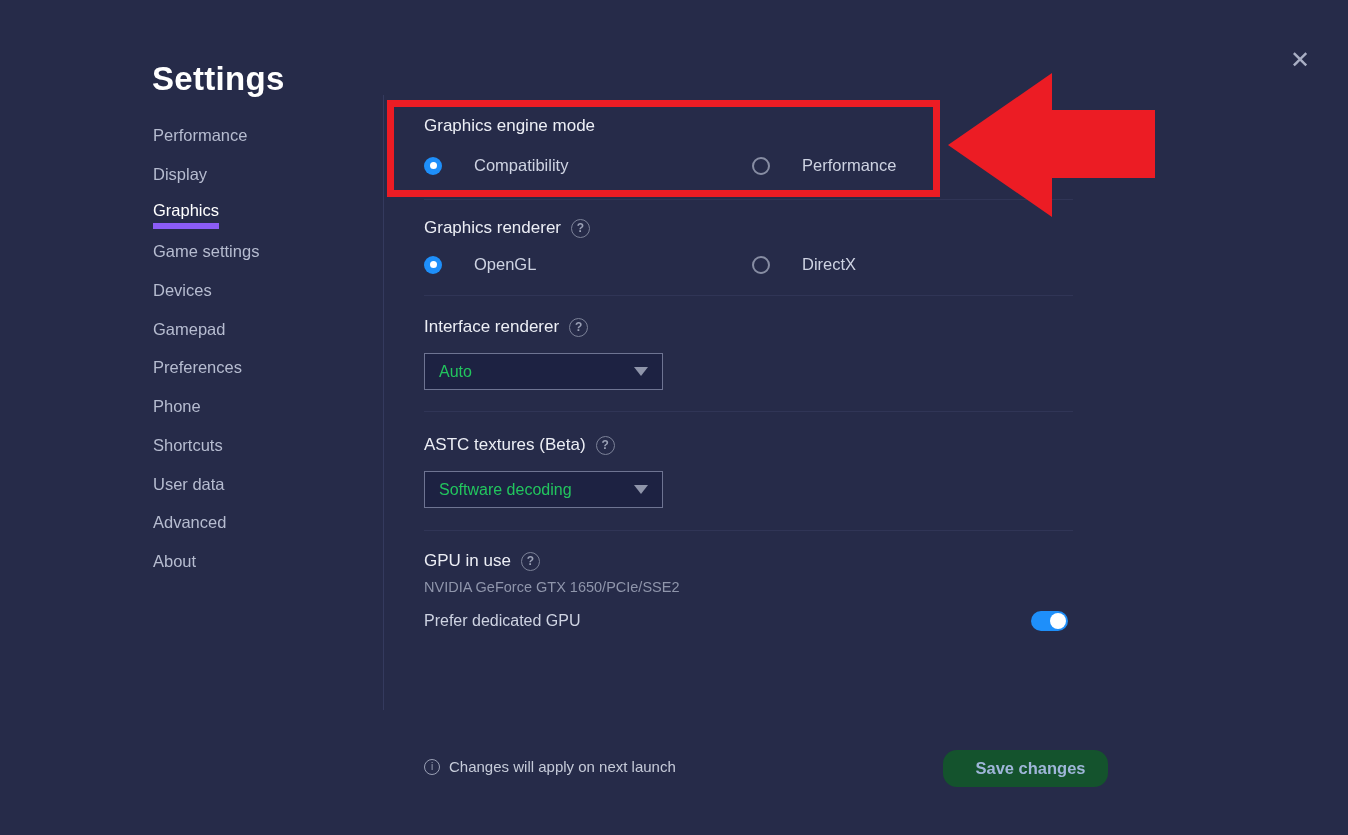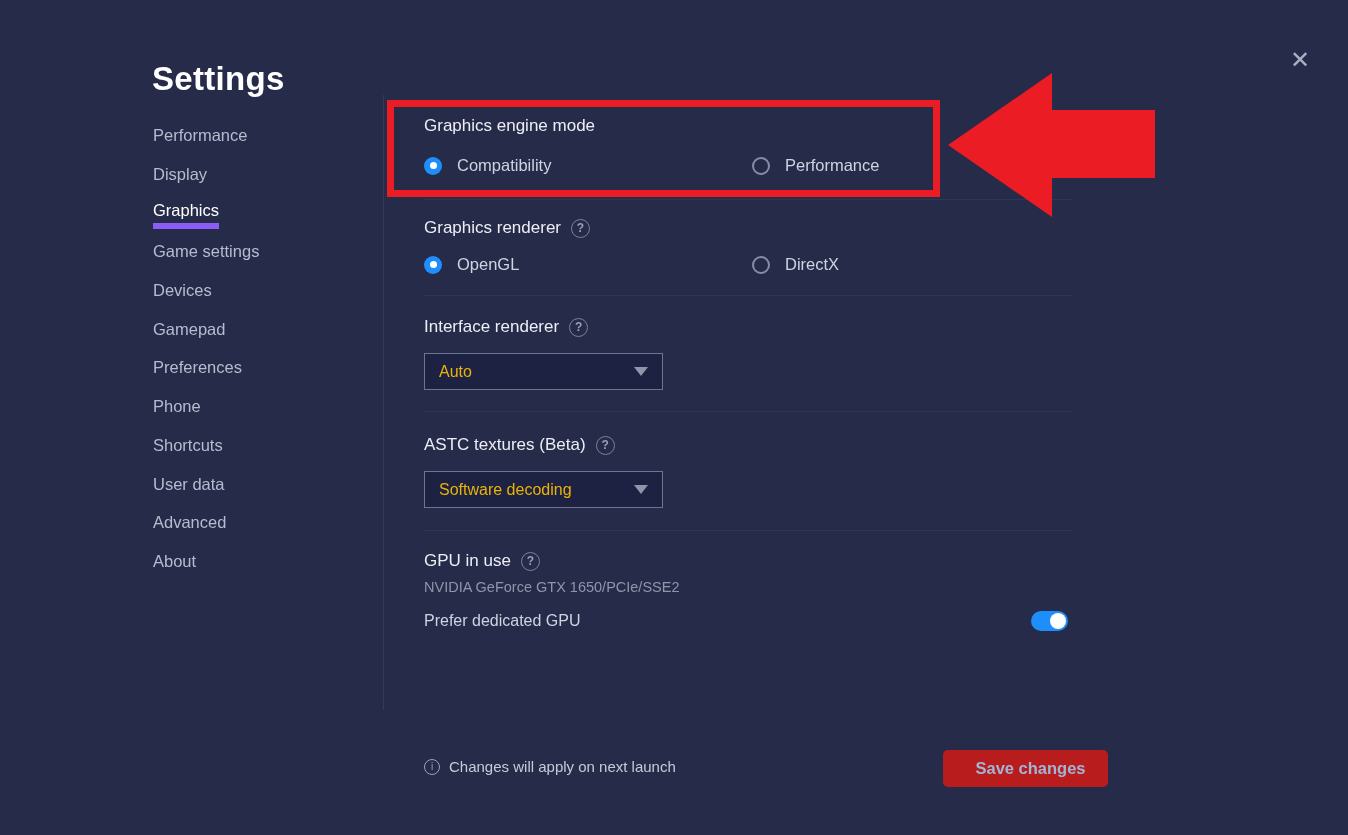--- a/index.html
+++ b/index.html
@@ -30,39 +30,39 @@
   .help-icon { width:19px; height:19px; border:1.5px solid #7c8298; border-radius:50%; margin-left:10px;
                display:inline-flex; align-items:center; justify-content:center;
                font-size:12px; color:#9aa0b5; font-weight:bold; }
   .divider { position:absolute; left:424px; width:649px; height:1px; background:#303556; }
 
   .radio-row { position:absolute; display:flex; align-items:center; }
   .radio { width:18px; height:18px; border-radius:50%; border:2px solid #878da3; position:relative; flex:0 0 auto; cursor:pointer; }
   .radio.selected { border:none; background:#1e8ffa; }
   .radio.selected::after { content:""; position:absolute; left:50%; top:50%; width:7px; height:7px; margin:-3.5px 0 0 -3.5px;
                            border-radius:50%; background:#ffffff; }
-  .radio-label { margin-left:15px; font-size:16.5px; color:#ced3e2; }
+  .radio-label { margin-left:32px; font-size:16.5px; color:#ced3e2; }
 
   .dropdown { position:absolute; left:424px; width:239px; height:37px; background:#1d2242; border:1px solid #6e7492;
               display:flex; align-items:center; padding:0 14px; cursor:pointer; }
-  .dropdown .dd-text { font-size:16px; color:#eab308; flex:1; }
+  .dropdown .dd-text { font-size:16px; color:#22c55e; flex:1; }
   .dd-caret { width:0; height:0; border-left:7px solid transparent; border-right:7px solid transparent; border-top:9px solid #8f95aa; }
 
   .gpu-value { position:absolute; left:424px; font-size:14.5px; color:#8f95ab; }
 
   .toggle { position:absolute; left:1031px; width:37px; height:20px; border-radius:10px; background:#4a5070; cursor:pointer; }
   .toggle.on { background:#1e8ffa; }
   .toggle .knob { position:absolute; top:2px; left:2px; width:16px; height:16px; border-radius:50%; background:#ffffff; }
   .toggle.on .knob { left:auto; right:2px; }
 
   
   .footer-note { position:absolute; left:424px; top:758px; display:flex; align-items:center; font-size:15px; color:#c6cbd9; }
   .info-icon { width:16px; height:16px; border:1px solid #9aa0b5; border-radius:50%; display:inline-flex; align-items:center;
                justify-content:center; font-size:10px; color:#9aa0b5; margin-right:9px; font-style:normal; }
-  .save-btn { position:absolute; left:943px; top:750px; width:165px; height:37px; background:#b91c1c; border:none; border-radius:5px;
+  .save-btn { position:absolute; left:943px; top:750px; width:165px; height:37px; background:#14532d; border:none; border-radius:14px;
               font-family:"Liberation Sans", sans-serif; font-size:16.5px; font-weight:bold; color:#9fb6d9; cursor:pointer;padding-left:10px; }
 
   
   .hl-rect { position:absolute; left:387px; top:100px; width:553px; height:97px; border:7px solid #ec1c24; pointer-events:none; }
   .hl-arrow { position:absolute; left:945px; top:70px; pointer-events:none; }
 </style>
 </head>
 <body>
 
 <div class="app">

